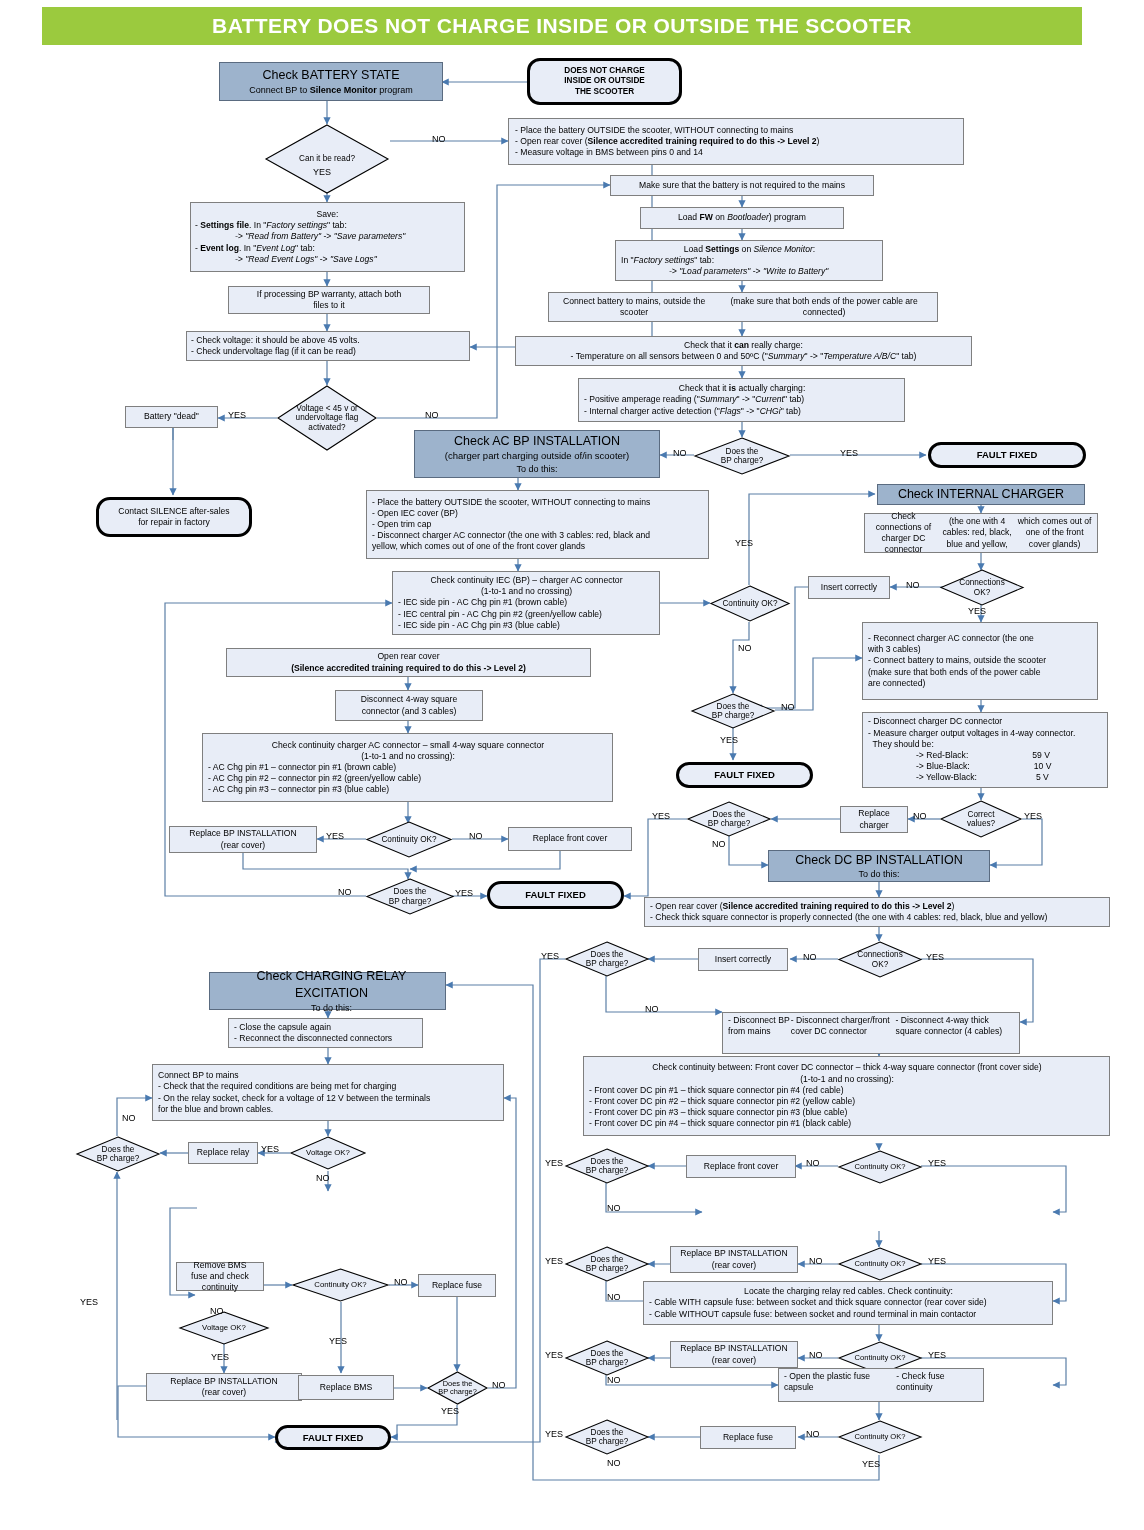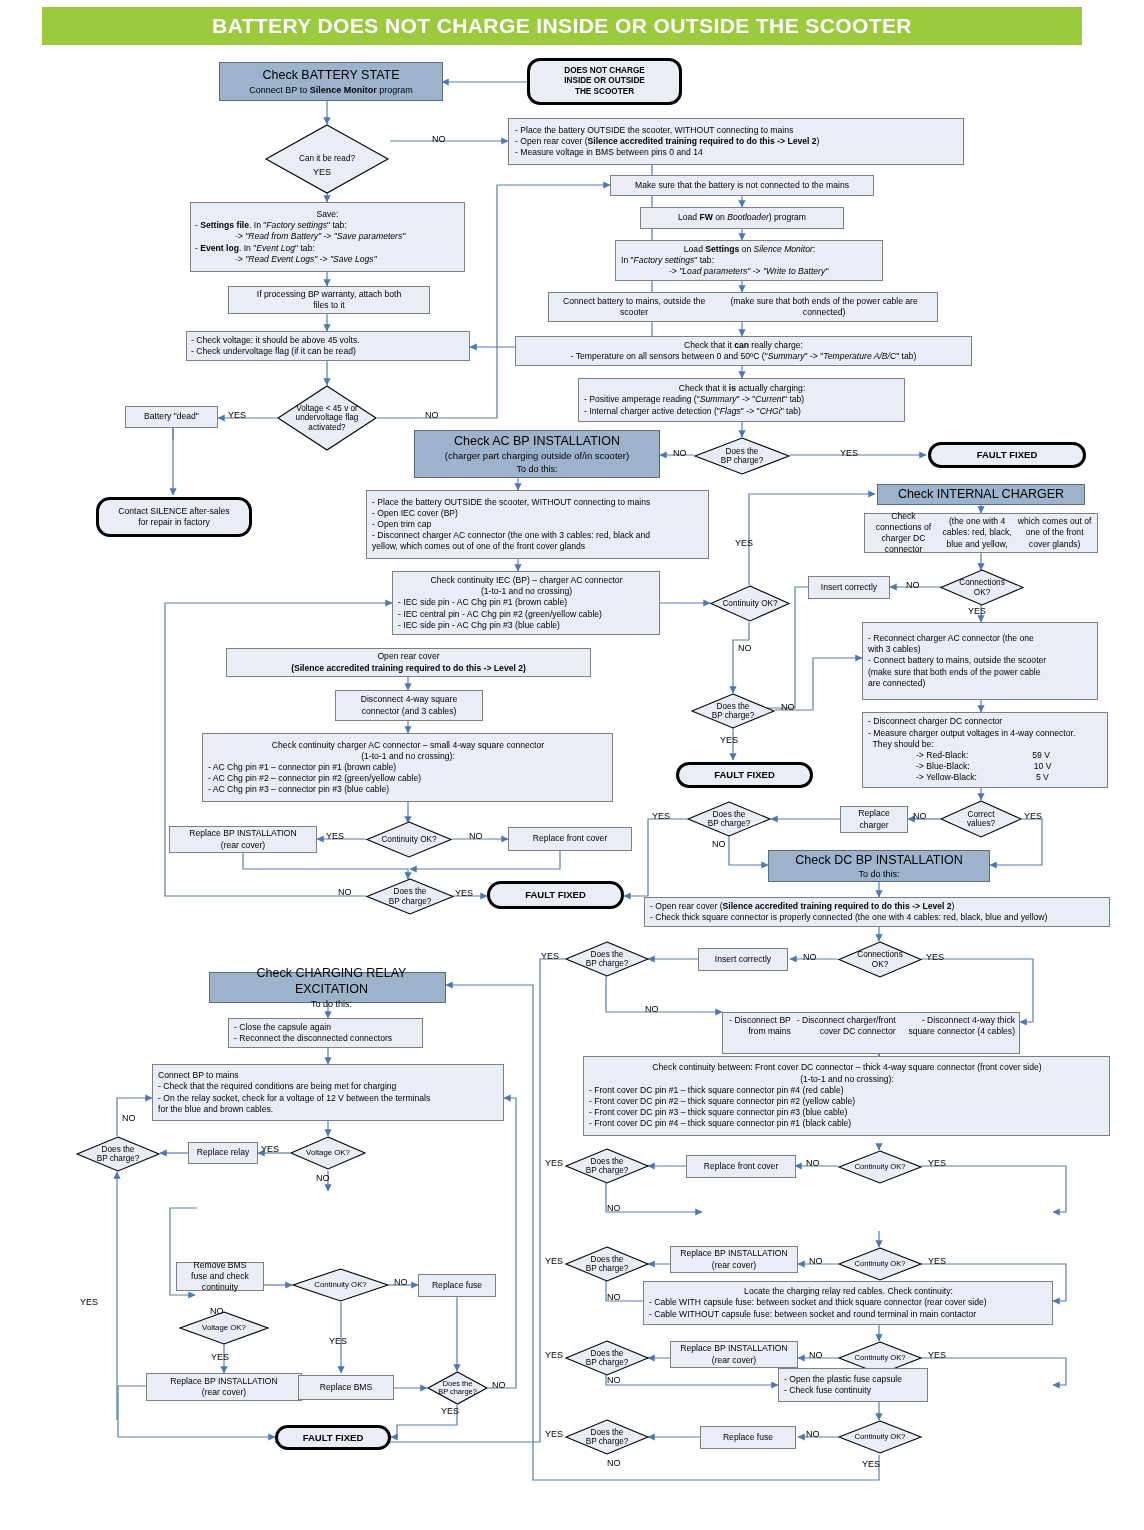--- a/index.html
+++ b/index.html
@@ -15,21 +15,21 @@
     font-family:"Liberation Sans", sans-serif;white-space:nowrap;
   }
 
   
   .node{position:absolute;box-sizing:border-box;display:flex;align-items:center;
         justify-content:center;text-align:center;}
   .proc{
     background:#E8EDF7;border:1.5px solid #7F7F7F;
     font-size:8.6px;color:#000;line-height:1.30;padding:2px 4px;
   }
-  .proc.lefty{text-align:right;justify-content:flex-start;}
+  .proc.lefty{text-align:left;justify-content:flex-start;}
   .hdrbox{
     background:#9DB3CC;border:1.5px solid #5A6B80;
     font-size:11.5px;color:#000;line-height:1.35;padding:2px 4px;
   }
   .hdrbox .t1{font-size:12.5px;}
   .hdrbox .t2{font-size:9px;}
   .term{
     background:#E8EDF7;border:3px solid #000;border-radius:14px;
     font-size:9.5px;font-weight:bold;color:#000;line-height:1.25;padding:1px 4px;
   }
@@ -307,21 +307,21 @@
   <div class="node proc" style="left:125px;top:406px;width:93px;height:22px;">
     <span>Battery "dead"</span>
   </div>
 
   <div class="node term" style="left:96px;top:497px;width:156px;height:40px;flex-direction:column;font-weight:normal;font-size:8.6px;">
     <span>Contact SILENCE after-sales</span>
     <span>for repair in factory</span>
   </div>
 
   <div class="node proc" style="left:610px;top:175px;width:264px;height:21px;">
-    <span>Make sure that the battery is not connected to the mains</span>
+    <span>Make sure that the battery is not required to the mains</span>
   </div>
 
   <div class="node proc" style="left:640px;top:207px;width:204px;height:22px;">
     <span><span>Load </span><span class="b">FW</span><span> on </span><span class="i">Bootloader</span><span>) program</span></span>
   </div>
 
   <div class="node proc lefty" style="left:615px;top:240px;width:268px;height:41px;flex-direction:column;align-items:flex-start;justify-content:center;padding-left:5px;">
     <span style="align-self:center;"><span>Load </span><span class="b">Settings</span><span> on </span><span class="i">Silence Monitor</span><span>:</span></span>
     <span><span>In "</span><span class="i">Factory settings</span><span>" tab:</span></span>
     <span style="padding-left:48px;"><span class="i">-&gt; "Load parameters"</span><span> -&gt; </span><span class="i">"Write to Battery"</span></span>
@@ -638,21 +638,21 @@
   <div class="dec" style="left:565px;top:1340px;width:84px;height:36px;">
     <svg width="84" height="36">
         <polygon points="42,1 83,18 42,35 1,18" fill="#E8EDF7" stroke="#000" stroke-width="1.1"></polygon>
       </svg>
     <div class="dtxt" style="flex-direction:column;">
       <span>Does the</span>
       <span>BP charge?</span>
     </div>
   </div>
 
-  <div class="node proc lefty" style="left:778px;top:1368px;width:150px;height:34px;flex-direction:column;align-items:flex-start;justify-content:center;padding-left:5px;">
+  <div class="node proc lefty" style="left:778px;top:1368px;width:206px;height:34px;flex-direction:row;align-items:flex-start;justify-content:center;padding-left:5px;">
     <span>- Open the plastic fuse capsule</span>
     <span>- Check fuse continuity</span>
   </div>
 
   <div class="dec" style="left:838px;top:1420px;width:84px;height:34px;">
     <svg width="84" height="34">
         <polygon points="42,1 83,17 42,33 1,17" fill="#E8EDF7" stroke="#000" stroke-width="1.1"></polygon>
       </svg>
     <div class="dtxt">
         <span style="font-size:7.6px;">Continuity OK?</span>
@@ -666,21 +666,21 @@
   <div class="dec" style="left:565px;top:1419px;width:84px;height:36px;">
     <svg width="84" height="36">
         <polygon points="42,1 83,18 42,35 1,18" fill="#E8EDF7" stroke="#000" stroke-width="1.1"></polygon>
       </svg>
     <div class="dtxt" style="flex-direction:column;">
       <span>Does the</span>
       <span>BP charge?</span>
     </div>
   </div>
 
-  <div class="node hdrbox" style="left:209px;top:972px;width:237px;height:31px;flex-direction:column;padding-left:12px;">
+  <div class="node hdrbox" style="left:209px;top:972px;width:237px;height:38px;flex-direction:column;padding-left:12px;">
     <span class="t1">Check CHARGING RELAY EXCITATION</span>
     <span class="t2">To do this:</span>
   </div>
 
   <div class="node proc lefty" style="left:228px;top:1018px;width:195px;height:30px;flex-direction:column;align-items:flex-start;justify-content:center;padding-left:5px;">
     <span>- Close the capsule again</span>
     <span>- Reconnect the disconnected connectors</span>
   </div>
 
   <div class="node proc lefty" style="left:152px;top:1064px;width:352px;height:57px;flex-direction:column;align-items:flex-start;justify-content:center;padding-left:5px;">

